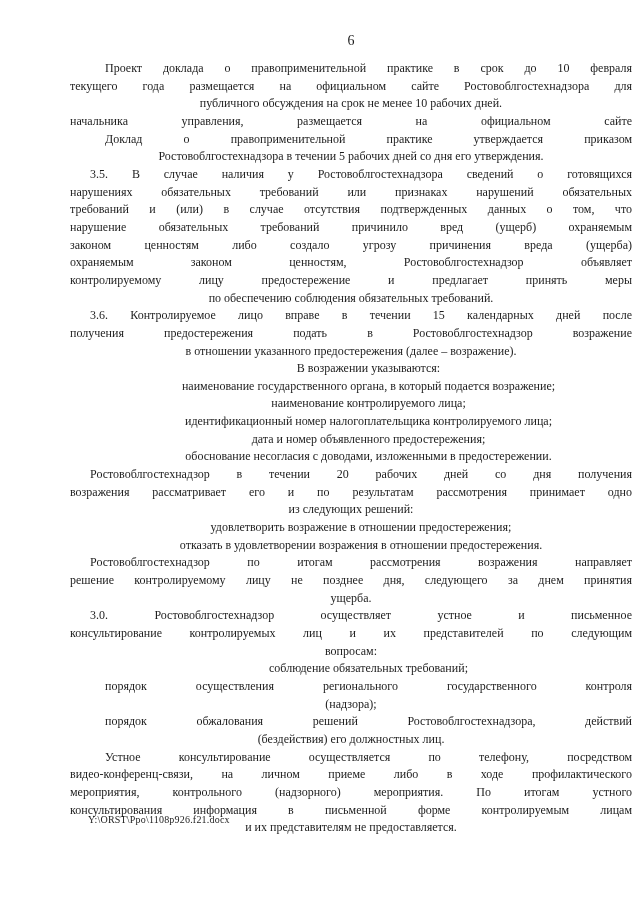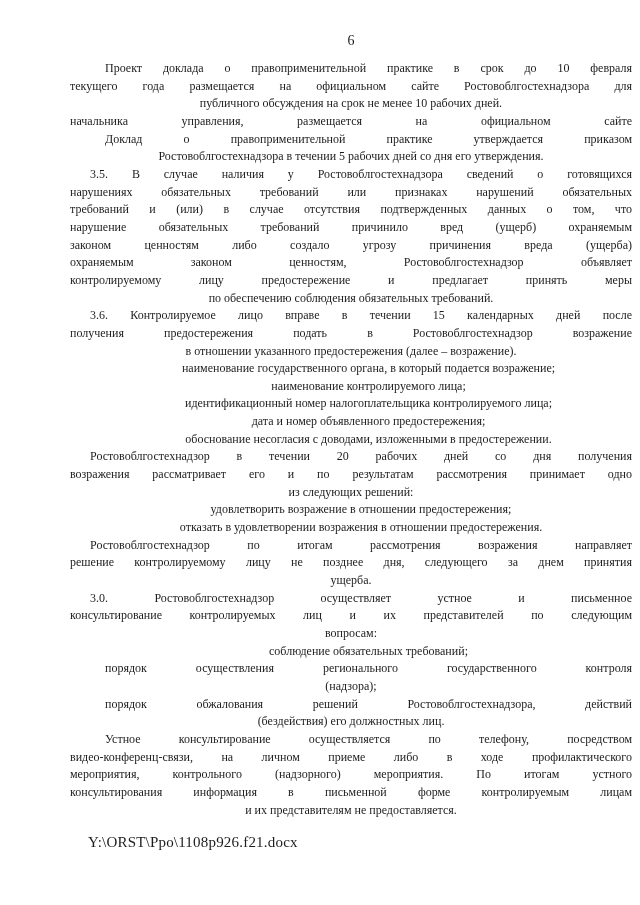--- a/index.html
+++ b/index.html
@@ -33,23 +33,23 @@
   }
   
   .jl { text-align: justify; text-align-last: justify; }
   
   .ll { text-align: center; }
   
   .ind-lg { text-indent: 35px; }
   .ind-sm { text-indent: 20px; }
   .footer {
     position: absolute;
-    top: 834px;
+    top: 814px;
     left: 88px;
-    font-size: 15px;
+    font-size: 10px;
     letter-spacing: 0.2px;
   }
 </style>
 </head>
 <body>
 
 <div class="page">
   <div class="pagenum">6</div>
 
   <div class="content" id="paras">
@@ -63,20 +63,21 @@
       <div class="line jl">нарушениях обязательных требований или признаках нарушений обязательных</div>
       <div class="line jl">требований и (или) в случае отсутствия подтвержденных данных о том, что</div>
       <div class="line jl">нарушение обязательных требований причинило вред (ущерб) охраняемым</div>
       <div class="line jl">законом ценностям либо создало угрозу причинения вреда (ущерба)</div>
       <div class="line jl">охраняемым законом ценностям, Ростовоблгостехнадзор объявляет</div>
       <div class="line jl">контролируемому лицу предостережение и предлагает принять меры</div>
       <div class="line ll">по обеспечению соблюдения обязательных требований.</div>
       <div class="line jl ind-sm">3.6. Контролируемое лицо вправе в течении 15 календарных дней после</div>
       <div class="line jl">получения предостережения подать в Ростовоблгостехнадзор возражение</div>
       <div class="line ll">в отношении указанного предостережения (далее – возражение).</div>
+      <div class="line ll ind-lg">В возражении указываются:</div>
       <div class="line ll ind-lg">наименование государственного органа, в который подается возражение;</div>
       <div class="line ll ind-lg">наименование контролируемого лица;</div>
       <div class="line ll ind-lg">идентификационный номер налогоплательщика контролируемого лица;</div>
       <div class="line ll ind-lg">дата и номер объявленного предостережения;</div>
       <div class="line ll ind-lg">обоснование несогласия с доводами, изложенными в предостережении.</div>
       <div class="line jl ind-sm">Ростовоблгостехнадзор в течении 20 рабочих дней со дня получения</div>
       <div class="line jl">возражения рассматривает его и по результатам рассмотрения принимает одно</div>
       <div class="line ll">из следующих решений:</div>
       <div class="line ll ind-sm">удовлетворить возражение в отношении предостережения;</div>
       <div class="line ll ind-sm">отказать в удовлетворении возражения в отношении предостережения.</div>

